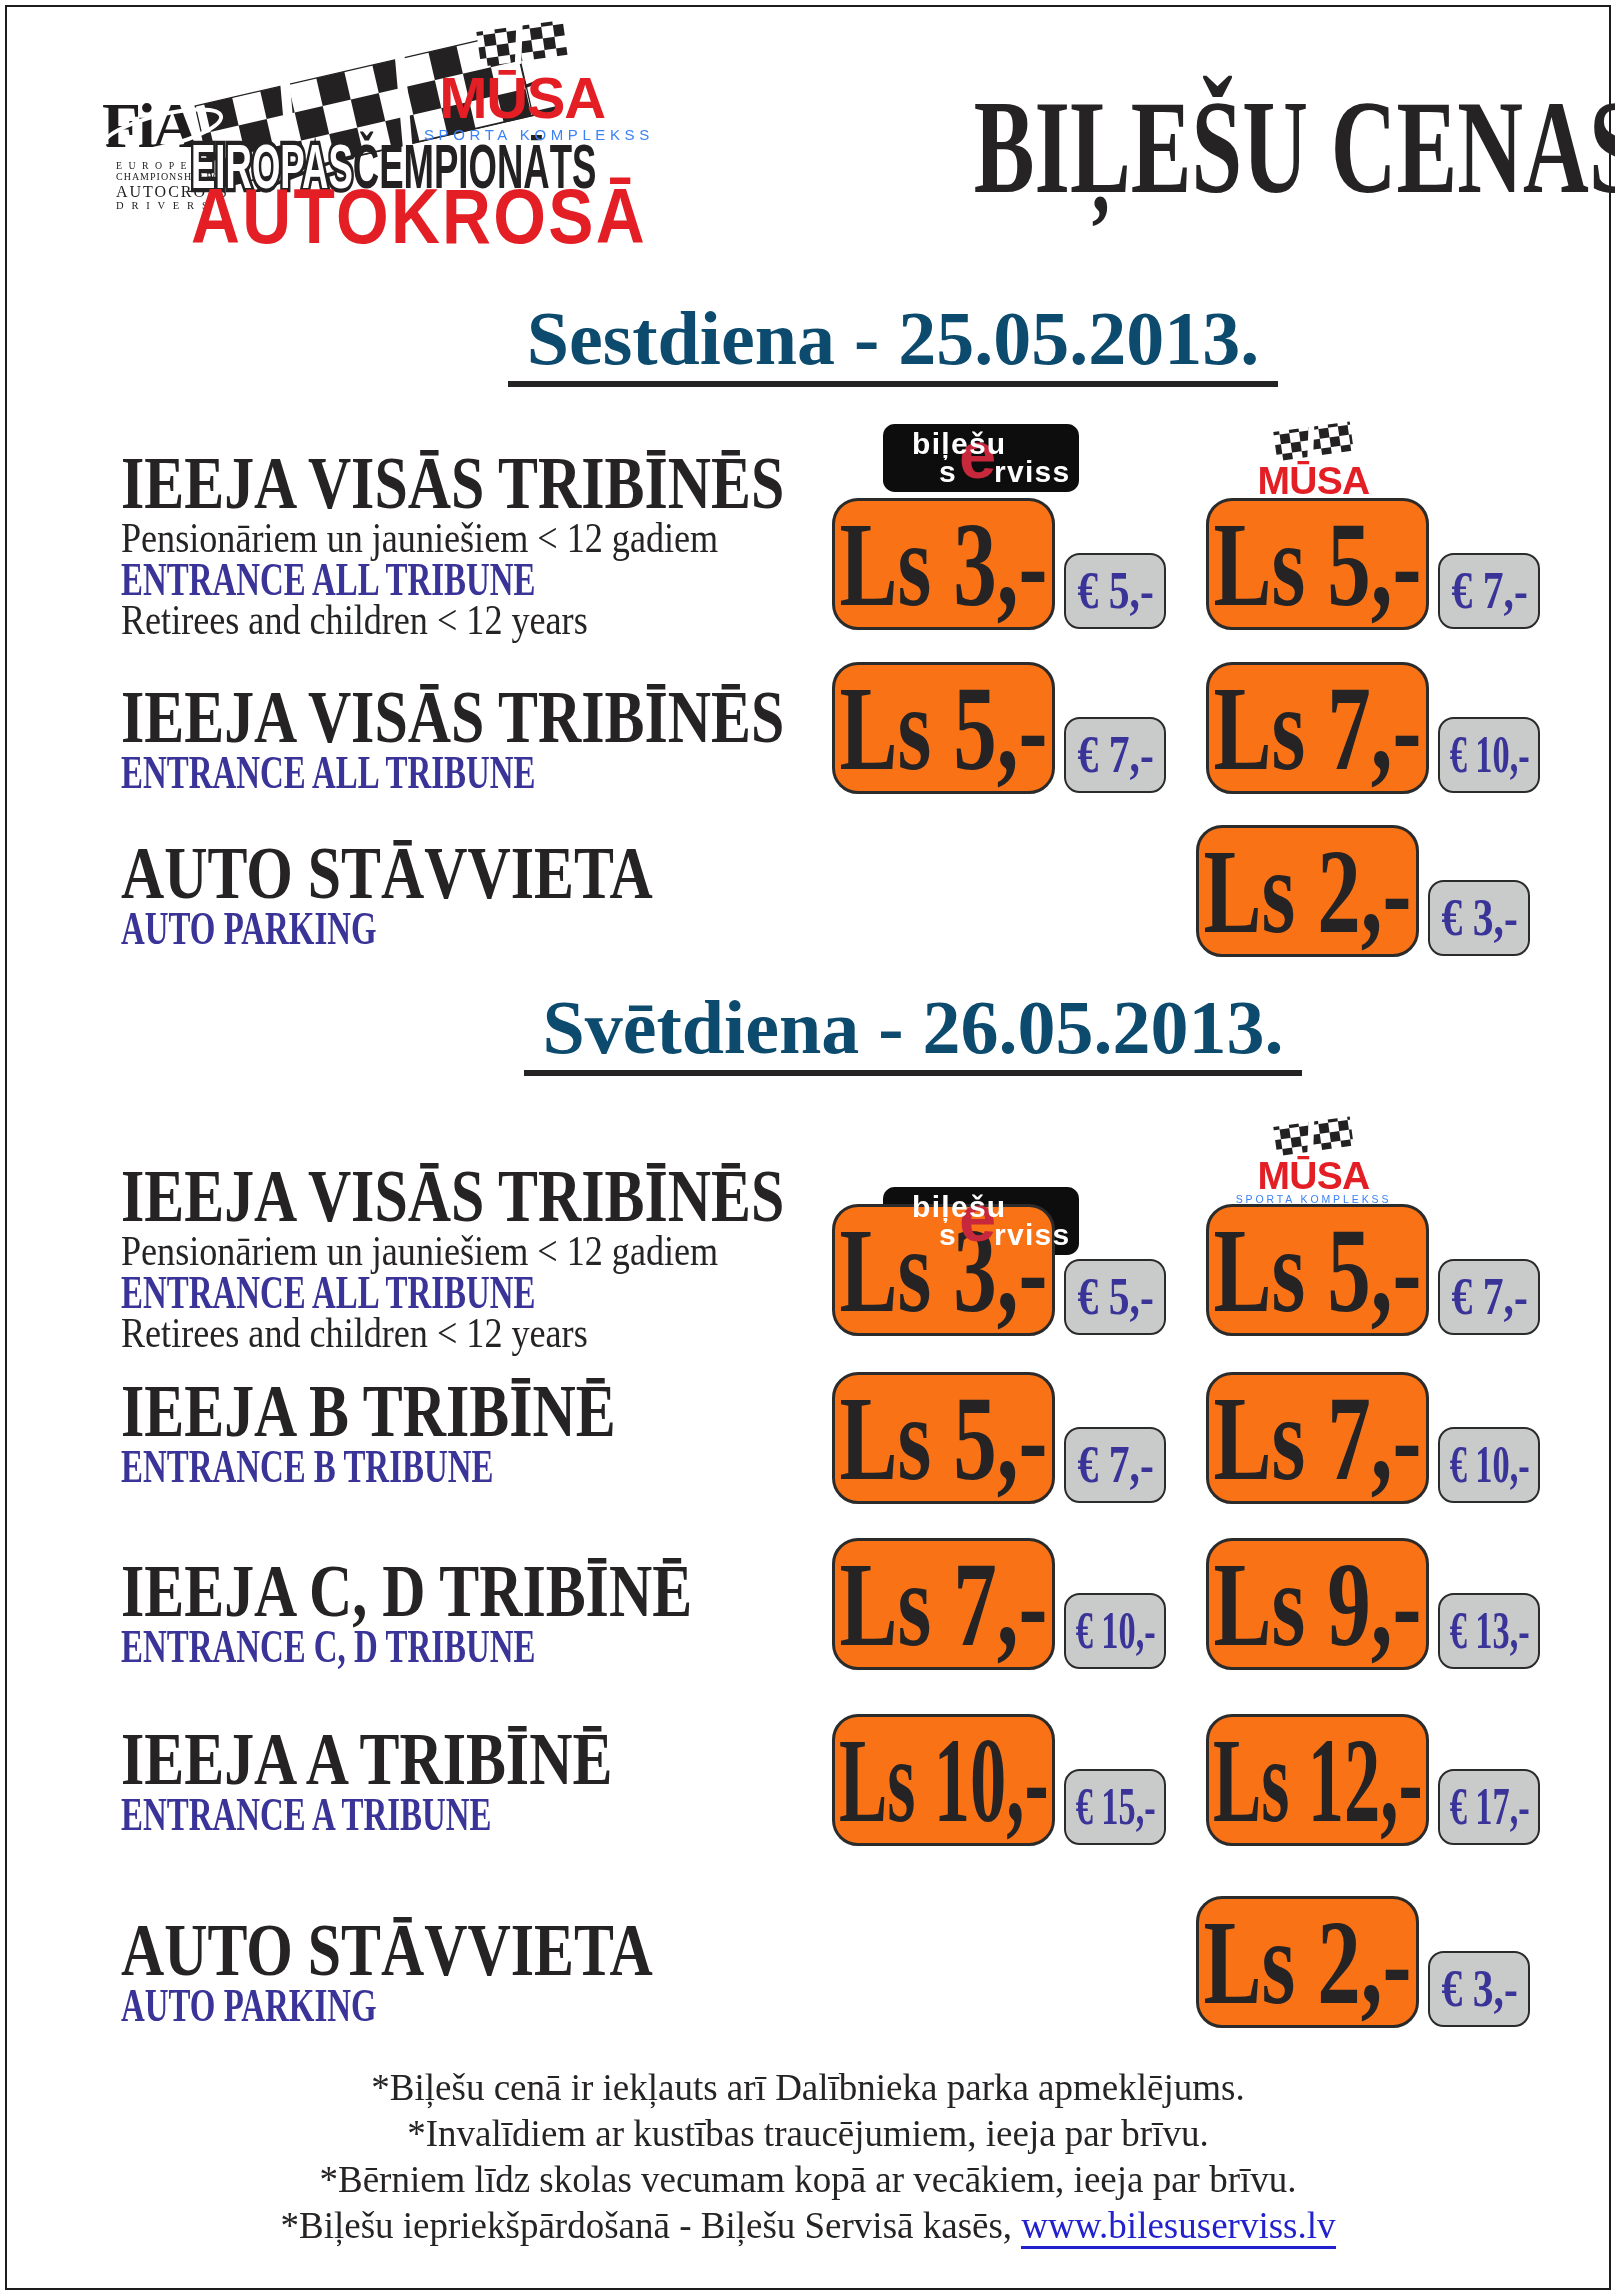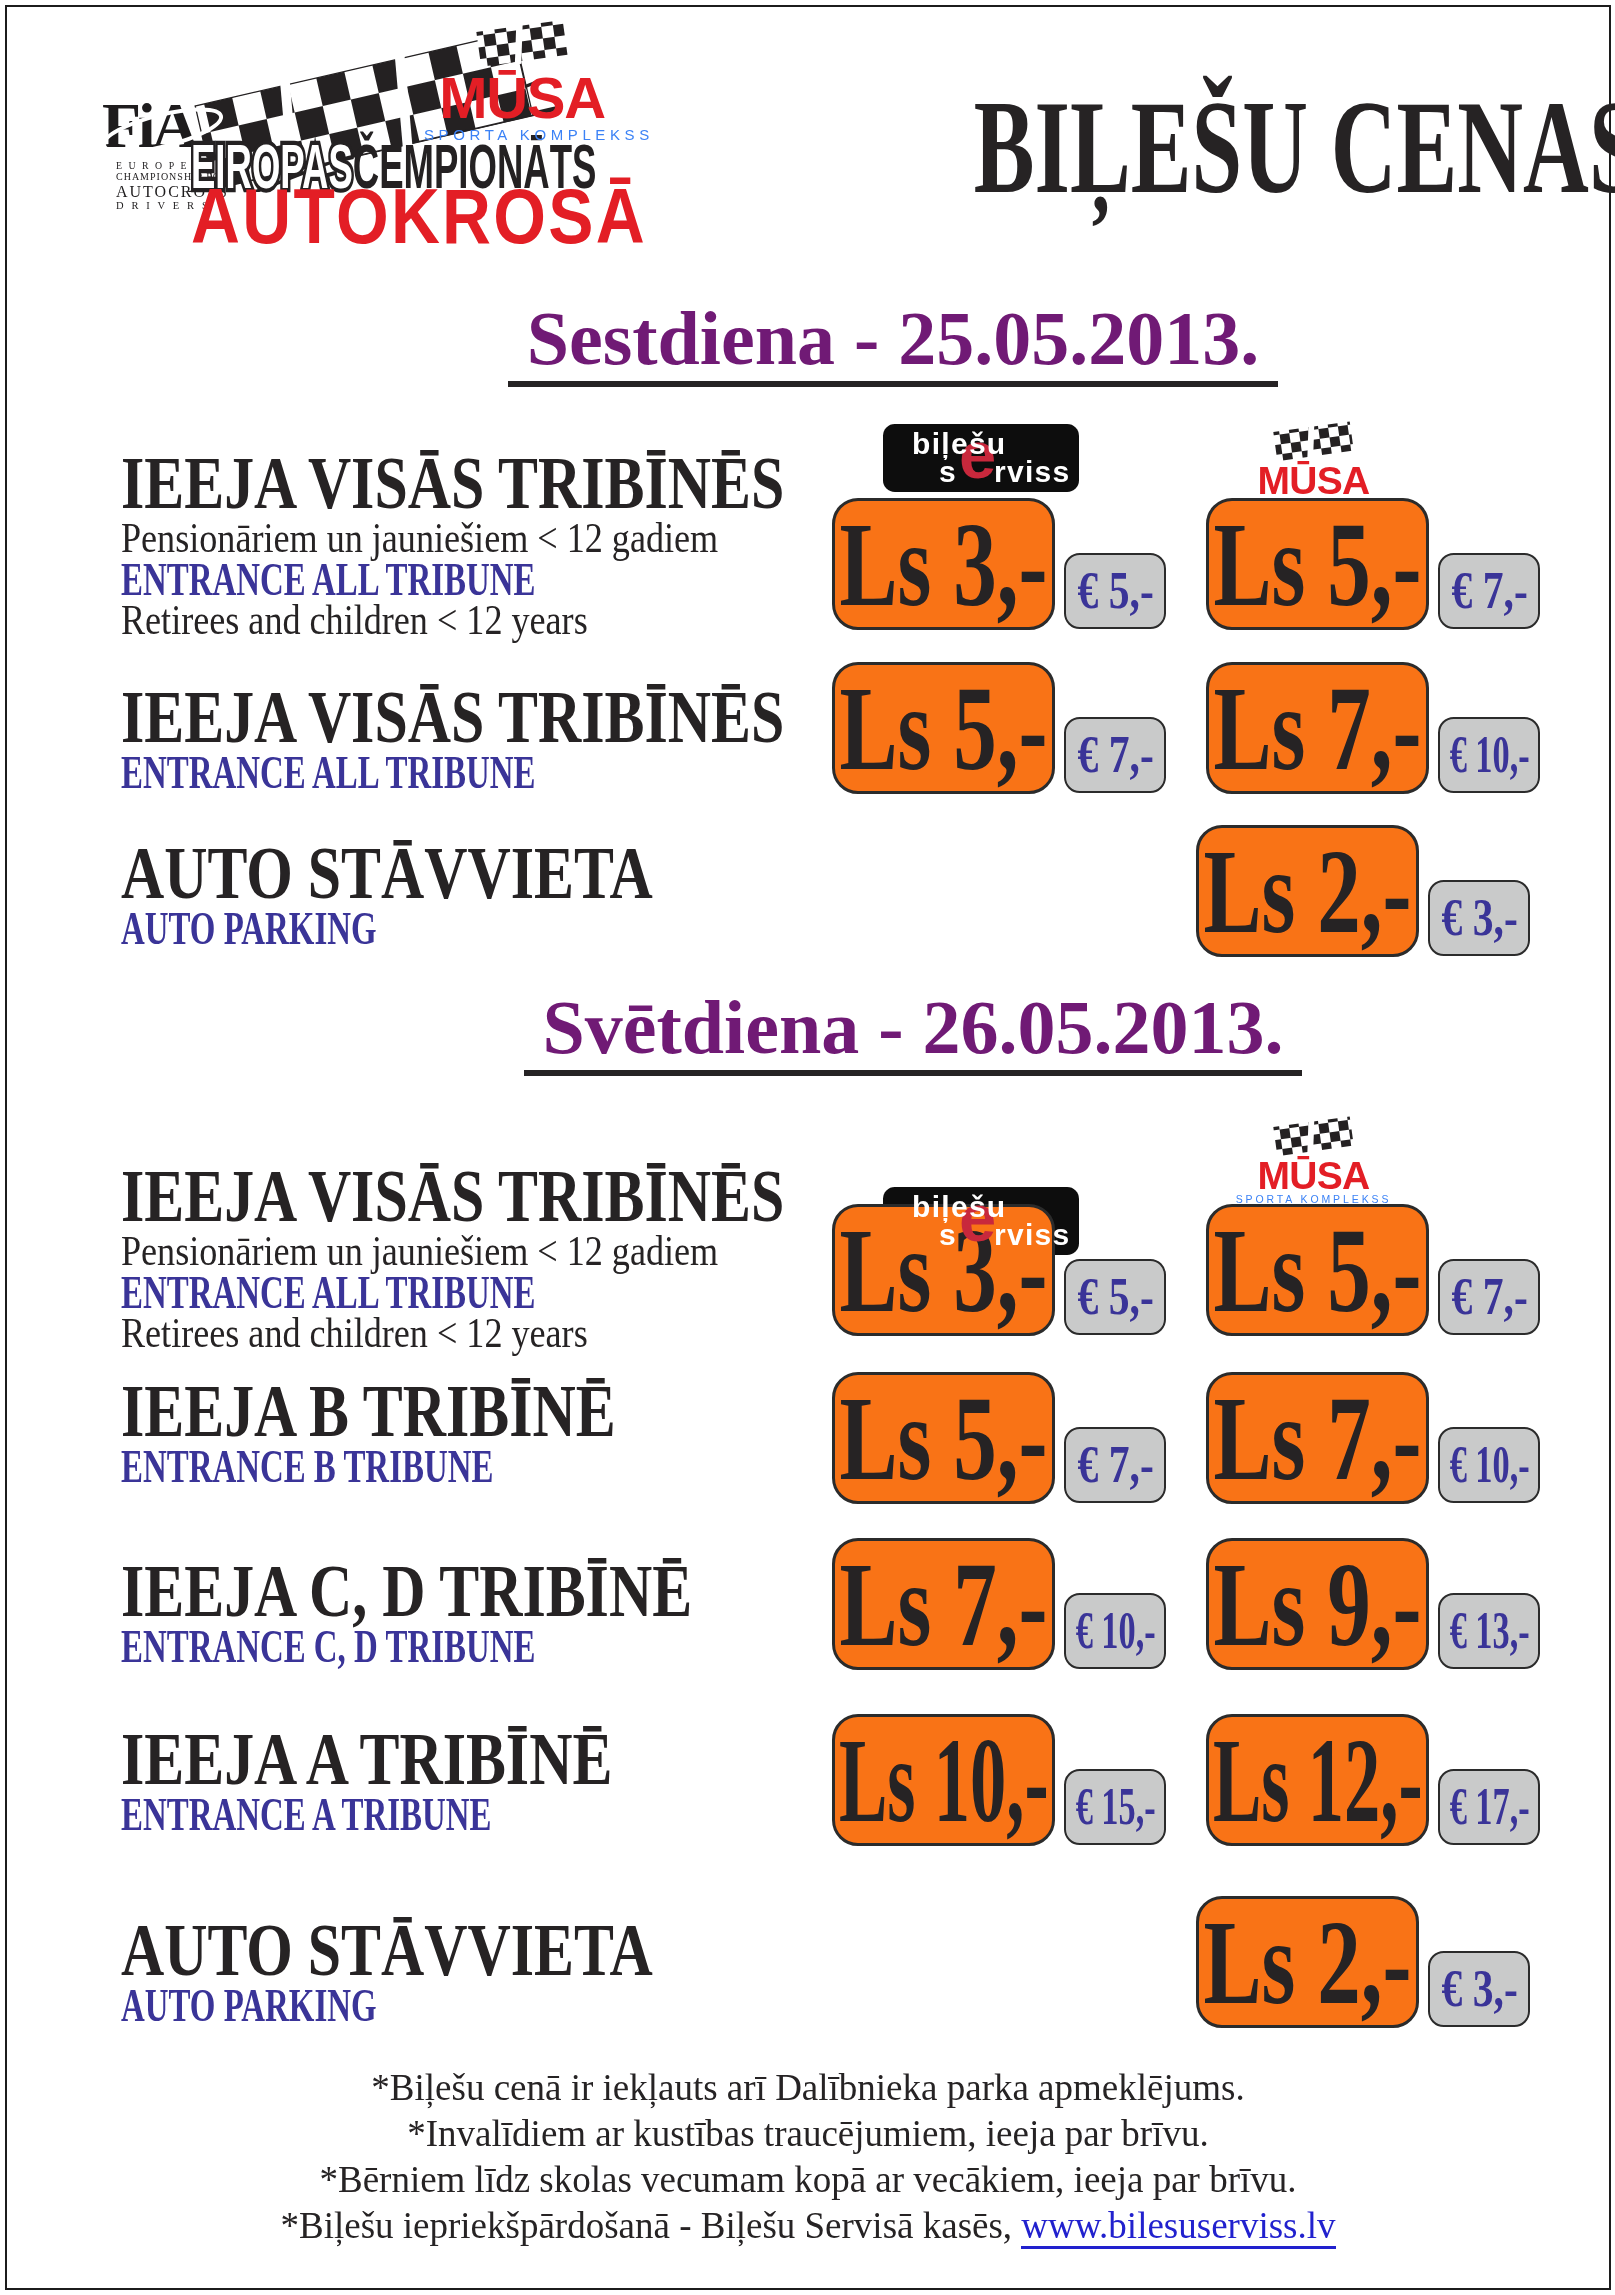--- a/index.html
+++ b/index.html
@@ -39,21 +39,21 @@
   .musa-col .musa-name{font-size:39px;line-height:34px;letter-spacing:-0.7px;}
   .musa-col .musa-sub{font-size:10.5px;line-height:13px;letter-spacing:2.9px;}
 
   .page-title{left:817px;top:84px;width:700px;text-align:right;}
   .page-title>span{display:inline-block;font-weight:bold;font-size:134px;line-height:127px;
        transform:scaleX(0.68);transform-origin:center;white-space:nowrap;color:#262324;}
 
   
   .sect-head{position:absolute;left:0;width:1616px;text-align:center;}
   .sect-head .ht{display:inline-block;font-weight:bold;font-size:76px;line-height:72px;
-       color:#701a75;border-bottom:6.5px solid #262324;padding:0 18.3px 6.5px;white-space:nowrap;}
+       color:#0c4a6e;border-bottom:6.5px solid #262324;padding:0 18.3px 6.5px;white-space:nowrap;}
 
   
   .bs-logo{width:196px;height:68px;background:#0d0d0d;border-radius:11.8px;position:relative;
            color:#fff;font-family:"Liberation Sans",sans-serif;font-weight:bold;overflow:visible;}
   .bs-l1{position:absolute;left:29px;top:2.6px;font-size:30px;letter-spacing:1.3px;z-index:2;}
   .bs-e{position:absolute;left:76px;top:-5.2px;font-size:67px;line-height:72px;color:#C8283C;z-index:1;}
   .bs-l2p{position:absolute;left:56px;top:31px;font-size:30px;z-index:2;}
   .bs-l2s{position:absolute;left:111px;top:31px;font-size:30px;letter-spacing:1.3px;z-index:2;}
 
   

